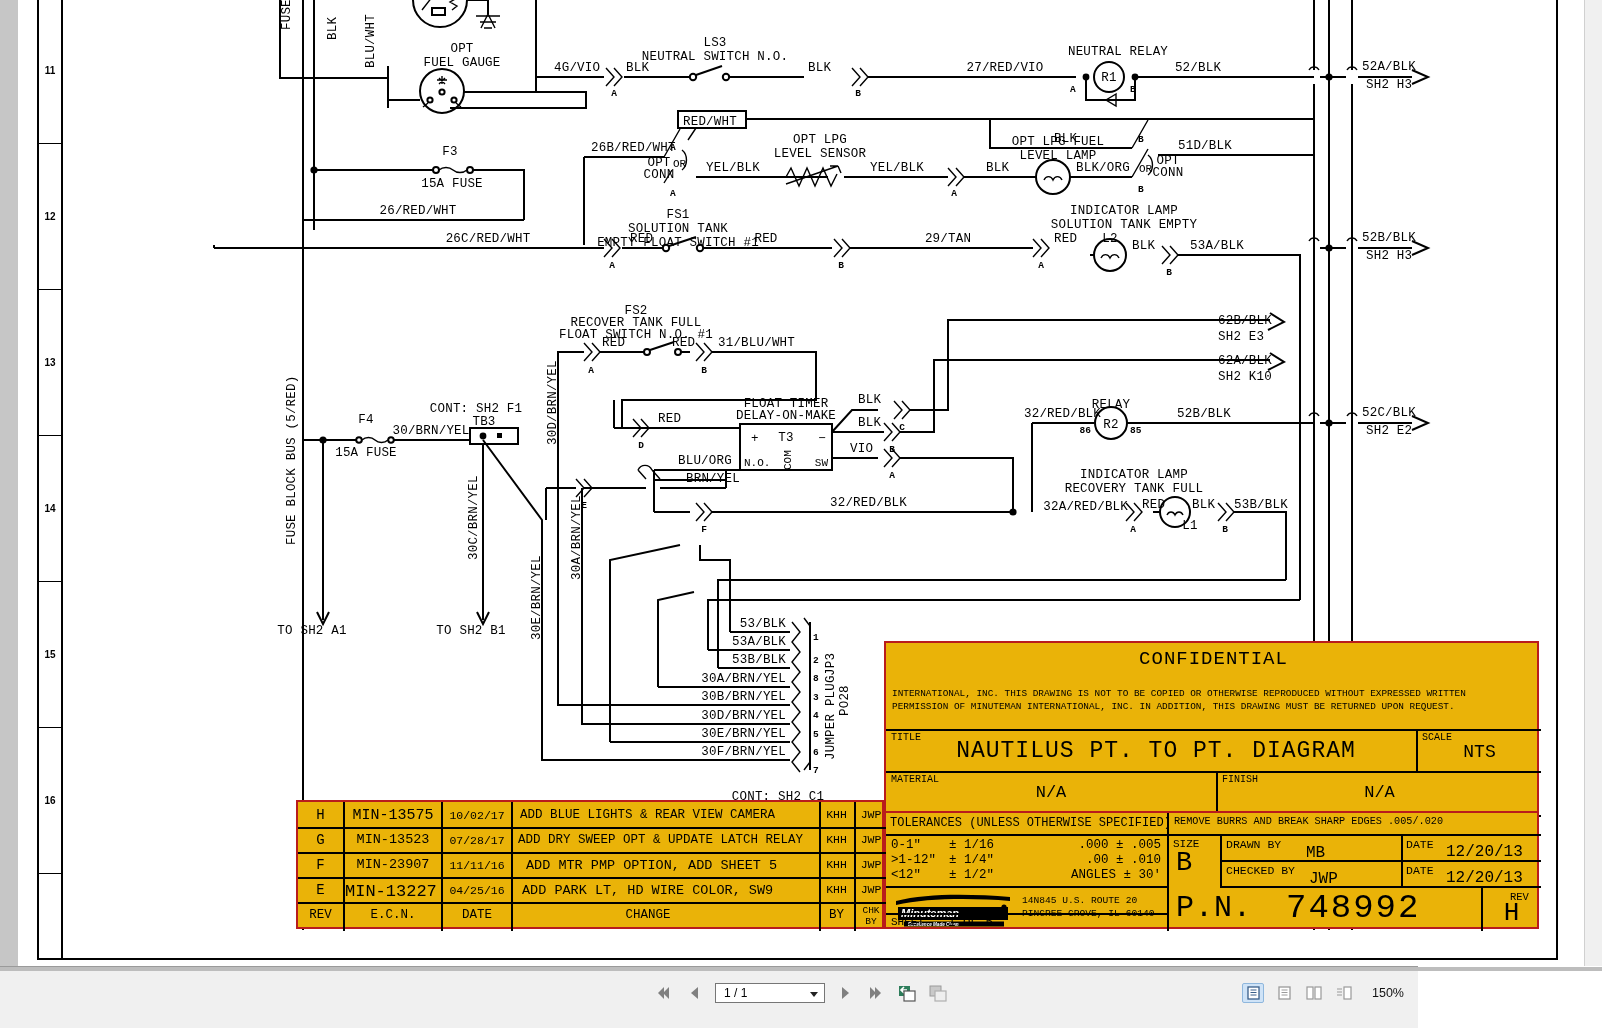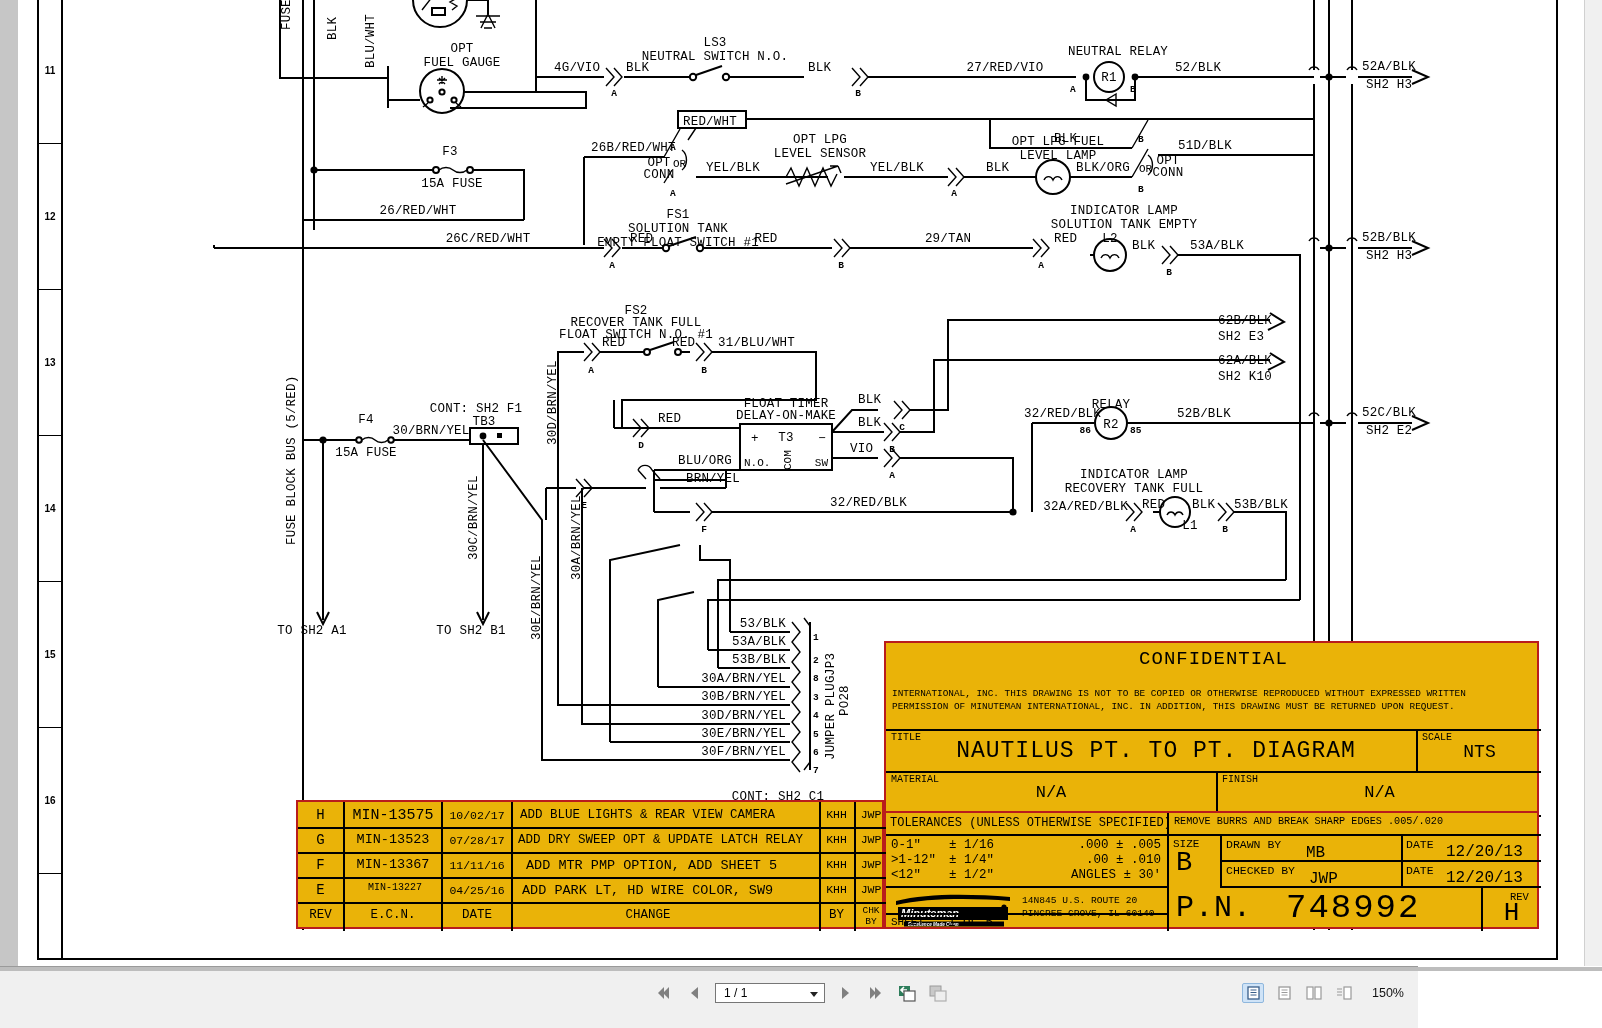--- a/index.html
+++ b/index.html
@@ -536,28 +536,28 @@
       <div class="tbl" style="left:558px;top:6px;width:30px;text-align:center;font-size:11.5px;">JWP</div>
 
       <div class="tbl" style="left:0;top:30px;width:45px;text-align:center;font-size:14px;">G</div>
       <div class="tbl" style="left:47px;top:30px;width:96px;text-align:center;font-size:13.5px;">MIN-13523</div>
       <div class="tbl" style="left:145px;top:32px;width:68px;text-align:center;font-size:11.5px;">07/28/17</div>
       <div class="tbl" style="left:220px;top:31px;font-size:12.5px;">ADD DRY SWEEP OPT &amp; UPDATE LATCH RELAY</div>
       <div class="tbl" style="left:521px;top:31px;width:35px;text-align:center;font-size:11.5px;">KHH</div>
       <div class="tbl" style="left:558px;top:31px;width:30px;text-align:center;font-size:11.5px;">JWP</div>
 
       <div class="tbl" style="left:0;top:55px;width:45px;text-align:center;font-size:14px;">F</div>
-      <div class="tbl" style="left:47px;top:55px;width:96px;text-align:center;font-size:13.5px;">MIN-13367</div>
+      <div class="tbl" style="left:47px;top:55px;width:96px;text-align:center;font-size:13.5px;">MIN-23907</div>
       <div class="tbl" style="left:145px;top:57px;width:68px;text-align:center;font-size:11.5px;">11/11/16</div>
       <div class="tbl" style="left:228px;top:56px;font-size:13.5px;">ADD MTR PMP OPTION, ADD SHEET 5</div>
       <div class="tbl" style="left:521px;top:56px;width:35px;text-align:center;font-size:11.5px;">KHH</div>
       <div class="tbl" style="left:558px;top:56px;width:30px;text-align:center;font-size:11.5px;">JWP</div>
 
       <div class="tbl" style="left:0;top:80px;width:45px;text-align:center;font-size:14px;">E</div>
-      <div class="tbl" style="left:47px;top:80px;width:100px;text-align:center;font-size:10px;">MIN-13227</div>
+      <div class="tbl" style="left:47px;top:80px;width:100px;font-size:17px;">MIN-13227</div>
       <div class="tbl" style="left:145px;top:82px;width:68px;text-align:center;font-size:11.5px;">04/25/16</div>
       <div class="tbl" style="left:224px;top:81px;font-size:13.5px;">ADD PARK LT, HD WIRE COLOR, SW9</div>
       <div class="tbl" style="left:521px;top:81px;width:35px;text-align:center;font-size:11.5px;">KHH</div>
       <div class="tbl" style="left:558px;top:81px;width:30px;text-align:center;font-size:11.5px;">JWP</div>
 
       <div class="tbl" style="left:0;top:106px;width:45px;text-align:center;font-size:12.5px;">REV</div>
       <div class="tbl" style="left:47px;top:106px;width:96px;text-align:center;font-size:12.5px;">E.C.N.</div>
       <div class="tbl" style="left:145px;top:106px;width:68px;text-align:center;font-size:12.5px;">DATE</div>
       <div class="tbl" style="left:215px;top:106px;width:270px;text-align:center;font-size:12.5px;">CHANGE</div>
       <div class="tbl" style="left:521px;top:106px;width:35px;text-align:center;font-size:12.5px;">BY</div>

